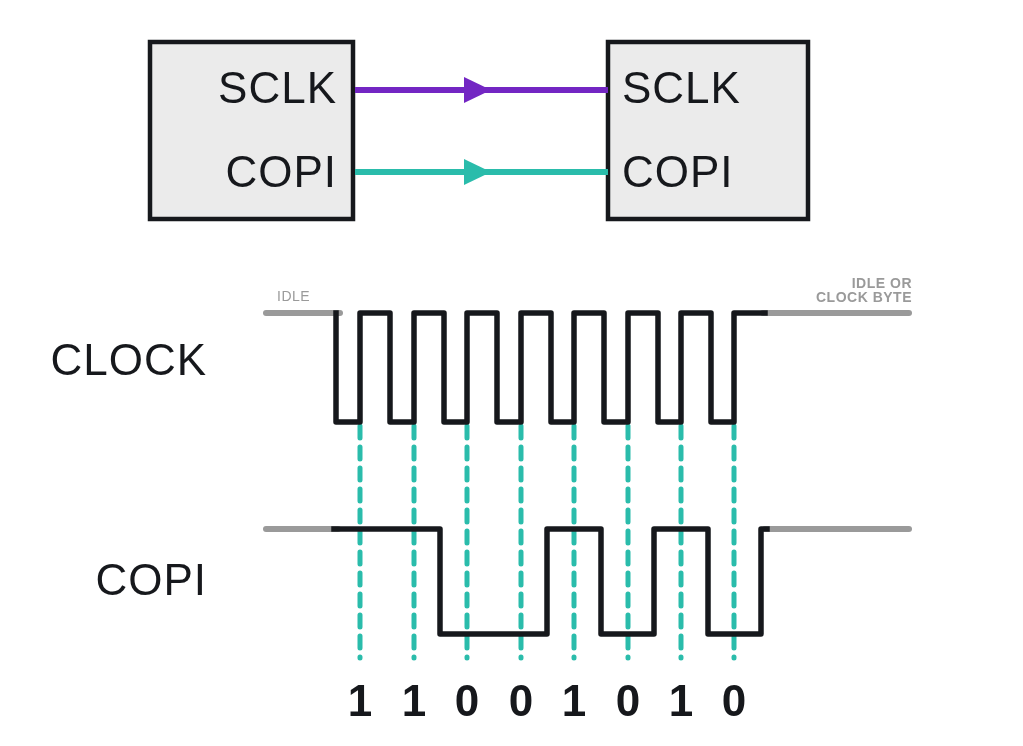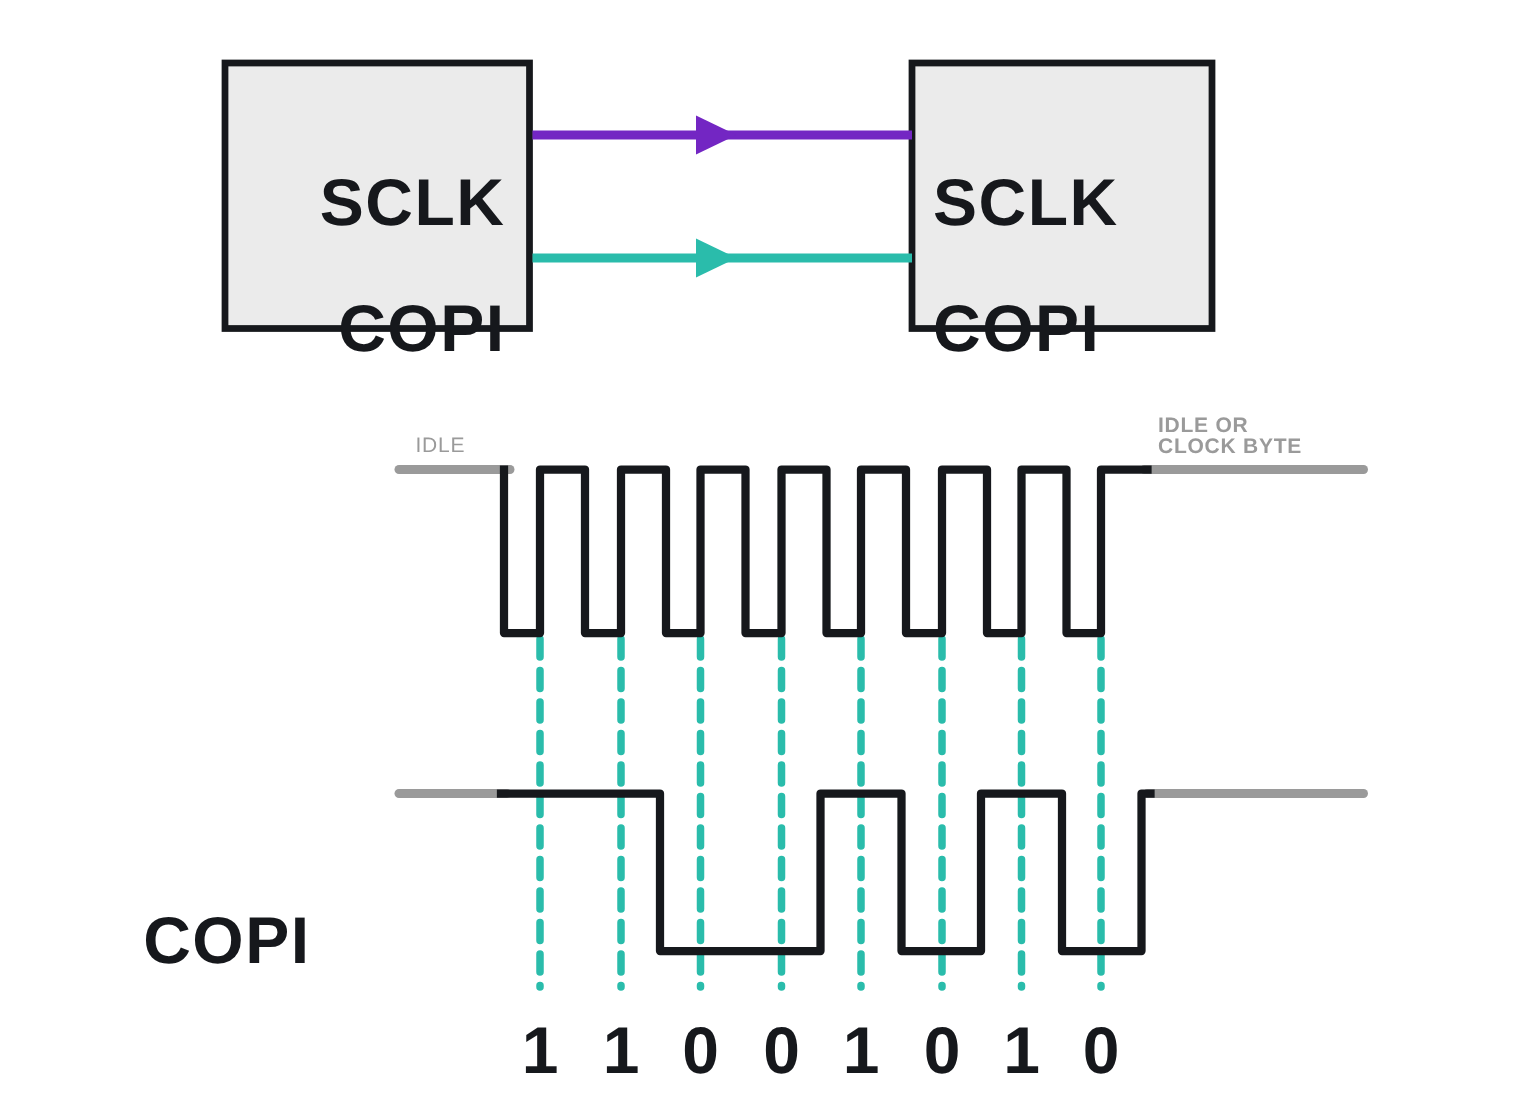--- a/index.html
+++ b/index.html
@@ -56,43 +56,42 @@
   .sample-dash {
     stroke: var(--color-teal, #2abcab);
     stroke-width: 5;
     stroke-dasharray: 12 9;
     stroke-linecap: round;
     fill: none;
   }
   
   .biglabel {
     position: absolute;
-    font-weight: bold;
+    font-weight: normal;
     font-size: 44px;
     line-height: 1;
     letter-spacing: 1px;
     color: var(--color-ink, #141414);
     white-space: nowrap;
-    margin-top: 48px;
   }
   .idlelabel {
     position: absolute;
     font-weight: normal;
     font-size: 14px;
     line-height: 14px;
     letter-spacing: 0.5px;
     color: var(--color-gray, #9a9a9a);
     white-space: nowrap;
   }
   .idle-right-block {
     position: absolute;
     left: 772px;
     top: 276px;
     width: 140px;
-    text-align: left;
+    text-align: right;
   }
   .idle-right-block .idleline {
     display: block;
     font-weight: bold;
     font-size: 14px;
     line-height: 14px;
     letter-spacing: 0.5px;
     color: var(--color-gray, #9a9a9a);
     white-space: nowrap;
   }
@@ -141,20 +140,21 @@
     <polygon class="arrow-sclk" points="464,77 491,90 464,103"></polygon>
     <line class="wire-copi" x1="355" y1="172" x2="608" y2="172"></line>
     <polygon class="arrow-copi" points="464,159 491,172 464,185"></polygon>
   </svg>
 
   <div class="biglabel" style="right:686px; top:66px;">SCLK</div>
   <div class="biglabel" style="right:686px; top:150px;">COPI</div>
   <div class="biglabel" style="left:622px; top:66px;">SCLK</div>
   <div class="biglabel" style="left:622px; top:150px;">COPI</div>
 
+  <div class="biglabel" style="right:816px; top:338px;">CLOCK</div>
   <div class="biglabel" style="right:816px; top:558px;">COPI</div>
 
   <div class="idlelabel" style="left:277px; top:289px;">IDLE</div>
   <div class="idle-right-block">
     <span class="idleline">IDLE OR</span>
     <span class="idleline">CLOCK BYTE</span>
   </div>
 
   <div class="bit" style="left:333px;">1</div>
   <div class="bit" style="left:387px;">1</div>

